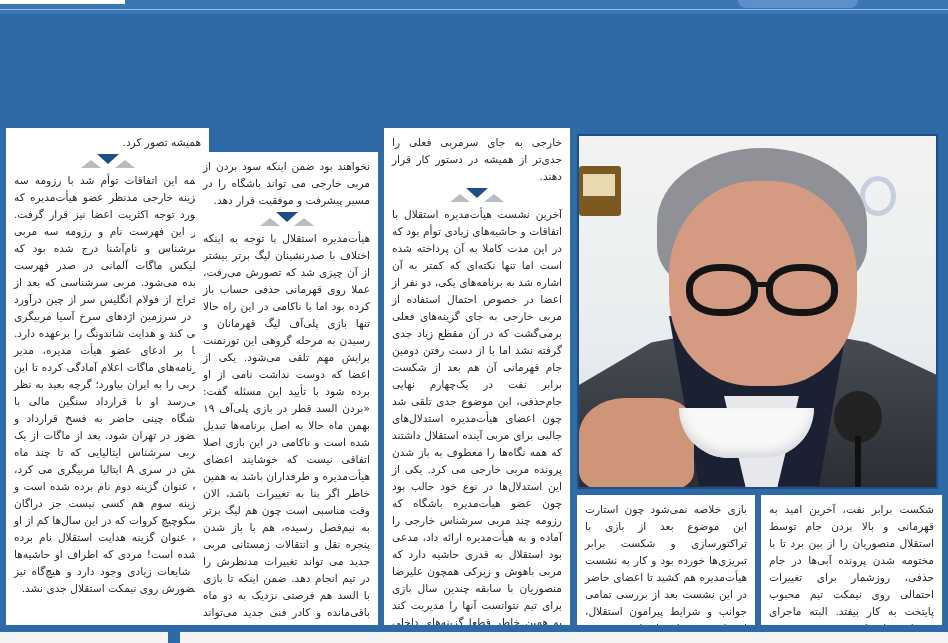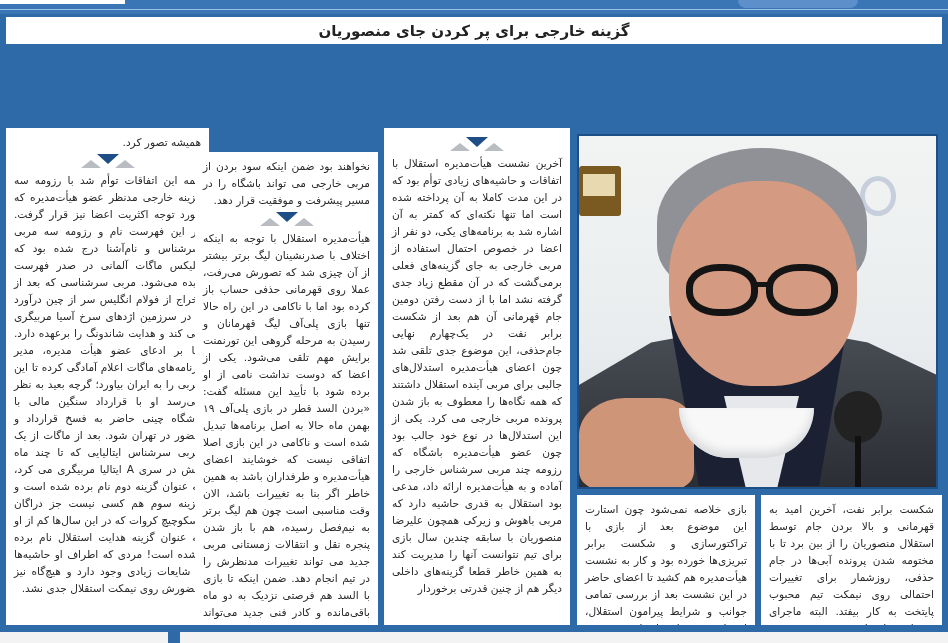--- a/index.html
+++ b/index.html
@@ -74,21 +74,20 @@
 <body>
 
 <div class="top-strip">
   <div class="white-box"></div>
   <div class="deco"></div>
   <div class="line"></div>
 </div>
 
 <div class="frame">
 
-  <div class="kicker">گزینه خارجی برای پر کردن جای منصوریان</div>
 
 
   <div class="columns">
 
     <div class="col col-1">
       <p>همیشه تصور کرد.</p>
       <div class="divider-mark">
         <span class="gray"></span>
           <span class="blue"></span>
           <span class="gray"></span>
@@ -100,20 +99,21 @@
       <p>نخواهند بود ضمن اینکه سود بردن از مربی خارجی می تواند باشگاه را در مسیر پیشرفت و موفقیت قرار دهد.</p>
       <div class="divider-mark">
         <span class="gray"></span>
           <span class="blue"></span>
           <span class="gray"></span>
       </div>
       <p>هیأت‌مدیره استقلال با توجه به اینکه اختلاف با صدرنشینان لیگ برتر بیشتر از آن چیزی شد که تصورش می‌رفت، عملا روی قهرمانی حذفی حساب باز کرده بود اما با ناکامی در این راه حالا تنها بازی پلی‌آف لیگ قهرمانان و رسیدن به مرحله گروهی این تورنمنت برایش مهم تلقی می‌شود. یکی از اعضا که دوست نداشت نامی از او برده شود با تأیید این مسئله گفت: «بردن السد قطر در بازی پلی‌آف ۱۹ بهمن ماه حالا به اصل برنامه‌ها تبدیل شده است و ناکامی در این بازی اصلا اتفاقی نیست که خوشایند اعضای هیأت‌مدیره و طرفداران باشد به همین خاطر اگر بنا به تغییرات باشد، الان وقت مناسبی است چون هم لیگ برتر به نیم‌فصل رسیده، هم با باز شدن پنجره نقل و انتقالات زمستانی مربی جدید می تواند تغییرات مدنظرش را در تیم انجام دهد. ضمن اینکه تا بازی با السد هم فرصتی نزدیک به دو ماه باقی‌مانده و کادر فنی جدید می‌تواند افکارش را به تیم دیکته کند». با این حساب می‌توان تغییرات و حضور مربی خارجی را در استقلال جدی‌تر از</p>
     </div>
 
     <div class="col col-3">
+      <p>خارجی به جای سرمربی فعلی را جدی‌تر از همیشه در دستور کار قرار دهند.</p>
       <div class="divider-mark">
         <span class="gray"></span>
           <span class="blue"></span>
           <span class="gray"></span>
       </div>
       <p>آخرین نشست هیأت‌مدیره استقلال با اتفاقات و حاشیه‌های زیادی توأم بود که در این مدت کاملا به آن پرداخته شده است اما تنها نکته‌ای که کمتر به آن اشاره شد به برنامه‌های یکی، دو نفر از اعضا در خصوص احتمال استفاده از مربی خارجی به جای گزینه‌های فعلی برمی‌گشت که در آن مقطع زیاد جدی گرفته نشد اما با از دست رفتن دومین جام قهرمانی آن هم بعد از شکست برابر نفت در یک‌چهارم نهایی جام‌حذفی، این موضوع جدی تلقی شد چون اعضای هیأت‌مدیره استدلال‌های جالبی برای مربی آینده استقلال داشتند که همه نگاه‌ها را معطوف به باز شدن پرونده مربی خارجی می کرد. یکی از این استدلال‌ها در نوع خود جالب بود چون عضو هیأت‌مدیره باشگاه که رزومه چند مربی سرشناس خارجی را آماده و به هیأت‌مدیره ارائه داد، مدعی بود استقلال به قدری حاشیه دارد که مربی باهوش و زیرکی همچون علیرضا منصوریان با سابقه چندین سال بازی برای تیم نتوانست آنها را مدیریت کند به همین خاطر قطعا گزینه‌های داخلی دیگر هم از چنین قدرتی برخوردار</p>
     </div>
 
     <div class="photo" title="felix-magath-drinking-from-cup">
       <div class="ph-banner"></div>

